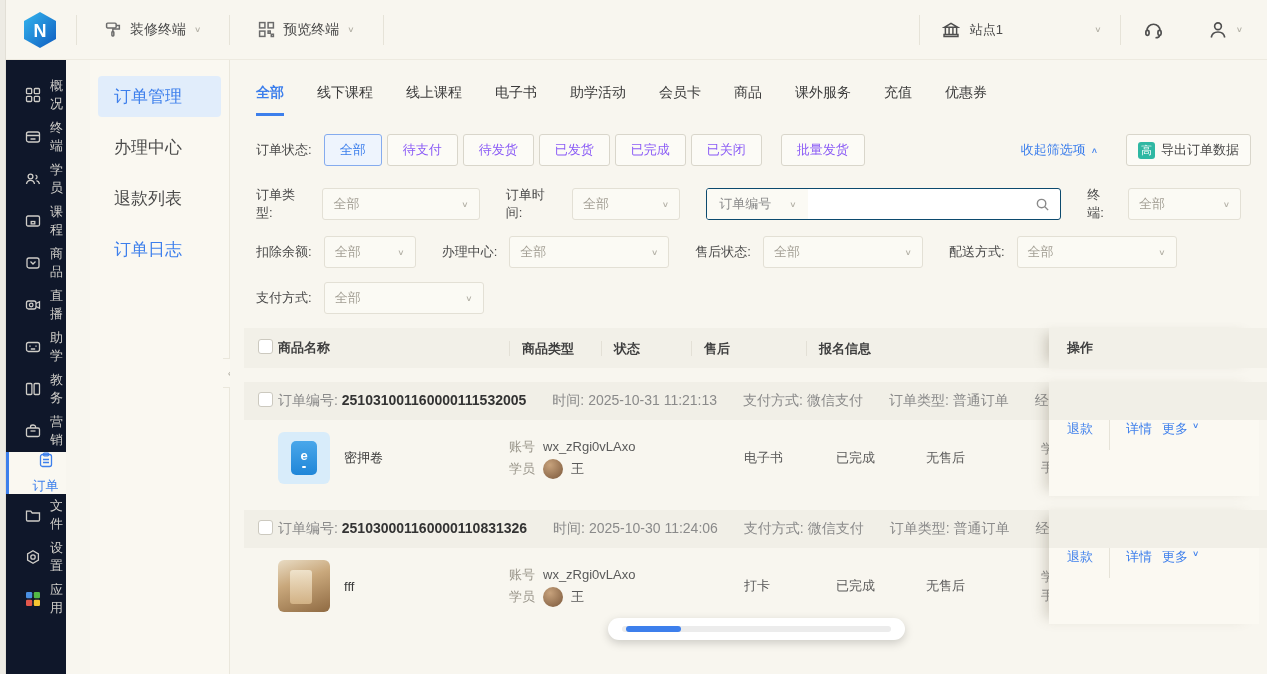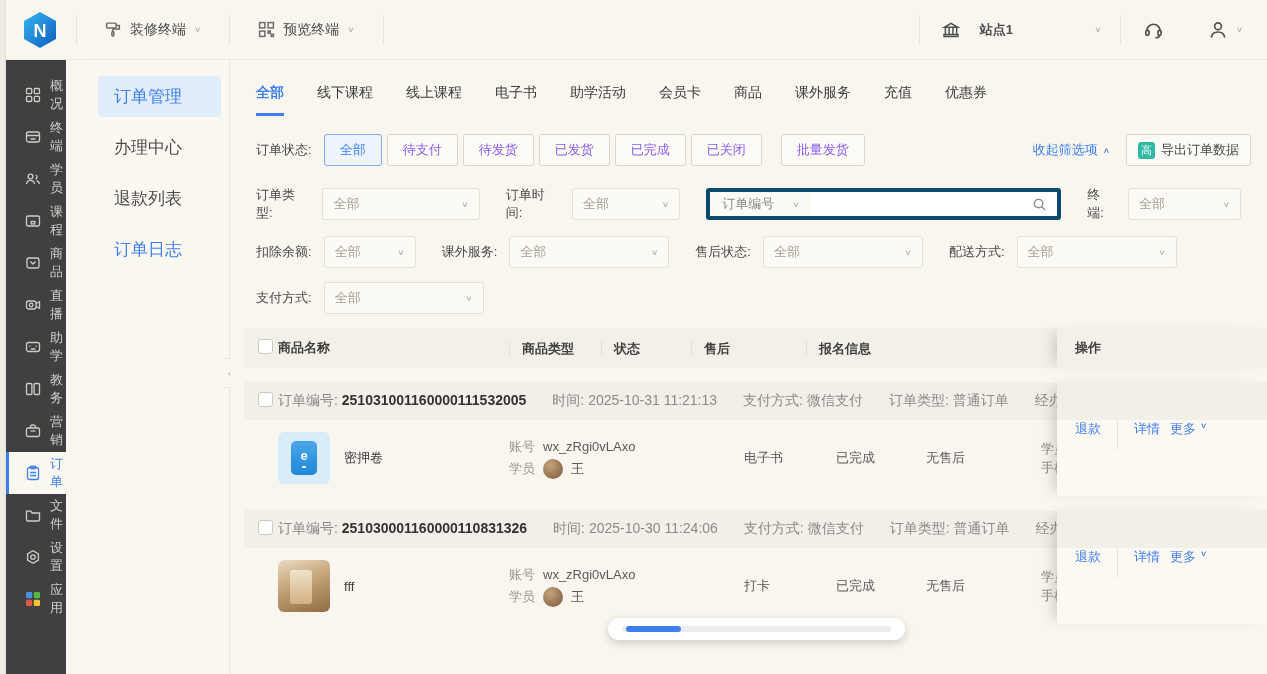--- a/index.html
+++ b/index.html
@@ -11,28 +11,28 @@
 
   
   .topbar { position:absolute; left:6px; top:0; right:0; height:60px; background:#f8f6ef; border-bottom:1px solid #edeae0; display:flex; align-items:center; }
   .logo { width:40px; height:40px; margin:0 16px 0 14px; }
   .vdiv { width:1px; height:30px; background:#e6e3d8; }
   .tnav { display:flex; align-items:center; gap:8px; padding:0 28px; height:100%; color:#4a4a4a; font-size:14px; cursor:pointer; }
   .tnav svg { color:#6b6b6b; }
   .chev { color:#b3b0a6; font-size:10px; transform:scaleY(.8); }
   .topbar-right { margin-left:auto; display:flex; align-items:center; height:100%; }
   .site-sel { display:flex; align-items:center; width:200px; padding:0 18px 0 22px; height:100%; font-size:13px; color:#4a4a4a; cursor:pointer; }
-  .site-sel .lbl { margin:0 auto 0 20px;font-weight:bold; }
+  .site-sel .lbl { margin:0 auto 0 10px; }
   .icon-btn { padding:0 22px; height:100%; display:flex; align-items:center; color:#4f4f4f; cursor:pointer; }
 
   
-  .sidebar { position:absolute; left:6px; top:60px; bottom:0; width:60px; background:#404040; padding-top:14px; }
+  .sidebar { position:absolute; left:6px; top:60px; bottom:0; width:60px; background:#0f172a; padding-top:14px; }
   .s-item { height:42px; display:flex; align-items:center; padding-left:19px; gap:9px; color:#cfcdc8; font-size:13px; cursor:pointer; position:relative; }
   .s-item svg { flex:none; }
-  .s-item.active { background:#faf8f1; color:#3d7fec; }
+  .s-item.active { background:#faf8f1; color:#3d7fec;flex-direction:column; }
   .s-item.active::before { content:""; position:absolute; left:0; top:0; bottom:0; width:3px; background:#3d7fec; }
 
   
   .submenu { position:absolute; left:90px; top:60px; bottom:0; width:140px; background:#faf8f1; border-right:1px solid #eae7dc; padding-top:14px; }
   .sm-item { margin:2px 8px 10px; padding:9px 16px; font-size:17px; color:#4a4a4a; border-radius:4px; cursor:pointer; }
   .sm-item.active { background:#e1edfb; color:#3d7fec; }
   .sm-item.link { color:#3d7fec; }
   .collapse-tab { position:absolute; left:223px; top:358px; width:14px; height:30px; background:#faf8f1; border:1px solid #eae7dc; border-left:none; border-radius:0 6px 6px 0; display:flex; align-items:center; justify-content:center; color:#b0ada3; font-size:11px; cursor:pointer; }
 
   
@@ -40,31 +40,31 @@
 
   .tabs { display:flex; gap:33px; margin:24px 0 0 12px; font-size:14px; }
   .tab { padding-bottom:11px; cursor:pointer; color:#3c3c3c; }
   .tab.active { color:#3d7fec; font-weight:bold; border-bottom:3px solid #3d7fec; }
 
   .status-row { display:flex; align-items:center; margin:18px 0 0 12px; font-size:13px; }
   .f-label { color:#4a4a4a; margin-right:12px; }
   .st-btn { padding:6px 15px; border:1px solid #d9d6cb; background:#fcfbf6; color:#8b5cf6; border-radius:3px; margin-right:5px; cursor:pointer; font-size:13px; }
   .st-btn.active { color:#3d7fec; border-color:#85abee; background:#eef4fd; }
   .st-btn.batch { margin-left:14px; }
-  .status-right { margin-left:auto; margin-right:16px; display:flex; align-items:center; gap:16px; }
+  .status-right { margin-left:auto; margin-right:16px; display:flex; align-items:center; gap:28px; }
   .collapse-link { color:#3d7fec; font-size:13px; cursor:pointer; display:flex; align-items:center; gap:5px; }
   .export-btn { display:flex; align-items:center; gap:6px; padding:6px 11px; border:1px solid #d9d6cb; background:#fcfbf6; border-radius:3px; font-size:13px; color:#4a4a4a; cursor:pointer; }
   .hi-badge { width:17px; height:17px; background:#2fb8a3; color:#fff; font-size:11px; border-radius:3px; display:flex; align-items:center; justify-content:center; }
 
   .filters { margin:20px 0 0 12px; font-size:13px; }
   .f-row { display:flex; align-items:center; margin-bottom:14px; }
   .field { display:flex; align-items:center; margin-right:26px; }
   .sel { height:32px; border:1px solid #e3e0d5; background:#fbfaf4; border-radius:3px; display:flex; align-items:center; justify-content:space-between; padding:0 10px; color:#a39f94; cursor:pointer; }
   .w160 { width:160px; } .w110 { width:110px; } .w92 { width:92px; } .w115 { width:115px; }
-  .orderno-group { display:flex; align-items:center; height:32px; width:355px; border:4px solid #0c4a6e; border-radius:3px; background:#fff; overflow:hidden; }
+  .orderno-group { display:flex; align-items:center; height:32px; width:355px; border:1px solid #0c4a6e; border-radius:3px; background:#fff; overflow:hidden; }
   .orderno-prefix { display:flex; align-items:center; gap:18px; padding:0 12px; color:#8a8a8a; background:#fbfaf4; height:100%; cursor:pointer; }
   .orderno-input { flex:1; border:none; outline:none; background:#fff; height:100%; padding:0 8px; font-size:13px; }
   .mag { margin-right:10px; color:#8a8a8a; cursor:pointer; }
 
   
   .table { position:relative; margin-top:12px; }
   .t-head { height:40px; background:#f2f0e8; display:flex; align-items:center; font-size:13px; font-weight:bold; color:#3f3f3f; position:relative; }
   .c-cb { width:34px; padding-left:14px; flex:none; }
   .cbx { display:inline-block; width:15px; height:15px; border:1px solid #ccc9bf; background:#fff; border-radius:3px; cursor:pointer; }
   .c-name { width:231px; flex:none; display:flex; align-items:center; gap:14px; }
@@ -84,21 +84,21 @@
   .thumb-eb .inner { width:26px; height:34px; background:linear-gradient(180deg,#4aa7ea,#1f86d8); border-radius:5px; color:#fff; font-size:13px; font-weight:bold; display:flex; flex-direction:column; align-items:center; justify-content:center; gap:3px; }
   .thumb-eb .dot { width:4px; height:2px; background:#fff; border-radius:1px; }
   .thumb-photo { width:52px; height:52px; border-radius:6px; flex:none; background:linear-gradient(160deg,#e9dcc4 0%,#c9a87c 40%,#8f6a42 100%); position:relative; overflow:hidden; }
   .thumb-photo::after { content:""; position:absolute; left:12px; top:10px; width:22px; height:34px; background:linear-gradient(180deg,#f3e9d4,#d9b98c); border-radius:3px; opacity:.85; }
   .pname { color:#3c3c3c; }
   .buyer-line { display:flex; align-items:center; gap:8px; margin:3px 0; white-space:nowrap; }
   .buyer-lbl { color:#9b978c; }
   .avatar { width:20px; height:20px; border-radius:50%; background:radial-gradient(circle at 35% 30%,#c7a27c,#7a573a); flex:none; }
   .enroll-lines div { color:#8a8a8a; line-height:19px; }
 
-  .op-col { position:absolute; top:0; bottom:0; right:0; width:210px; background:#fbf9f2; box-shadow:-10px 0 12px -6px rgba(110,100,80,.28);margin-left:16px; }
+  .op-col { position:absolute; top:0; bottom:0; right:8px; width:210px; background:#fbf9f2; box-shadow:-10px 0 12px -6px rgba(110,100,80,.28);margin-left:16px; }
   .t-head .op-col { display:flex; align-items:center; padding-left:18px; background:#f2f0e8; }
   .op-head-strip { height:38px; background:#f1efe7; }
   .op-links { height:76px; display:flex; align-items:flex-start; padding-left:18px; font-size:13px; color:#3d7fec; }
   .op-links .sep { width:1px; height:30px; background:#e6e3d8; margin:0 16px; }
   .op-links span { cursor:pointer; }
   .op-links .more { margin-left:10px; }
   .op-links .chev { margin-left:4px; color:#3d7fec; }
 
   
   .hscroll { position:absolute; left:378px; top:558px; width:297px; height:22px; background:#fff; border-radius:12px; box-shadow:0 3px 10px rgba(0,0,0,.18); }
@@ -361,21 +361,21 @@
       </div>
       <div class="f-row">
         <div class="field">
             <span class="f-label">扣除余额:</span>
           <div class="sel w92">
               <span>全部</span>
               <span class="chev">∨</span>
             </div>
           </div>
         <div class="field">
-            <span class="f-label">课外服务:</span>
+            <span class="f-label">办理中心:</span>
           <div class="sel w160">
               <span>全部</span>
               <span class="chev">∨</span>
             </div>
           </div>
         <div class="field">
             <span class="f-label">售后状态:</span>
           <div class="sel w160">
               <span>全部</span>
               <span class="chev">∨</span>

